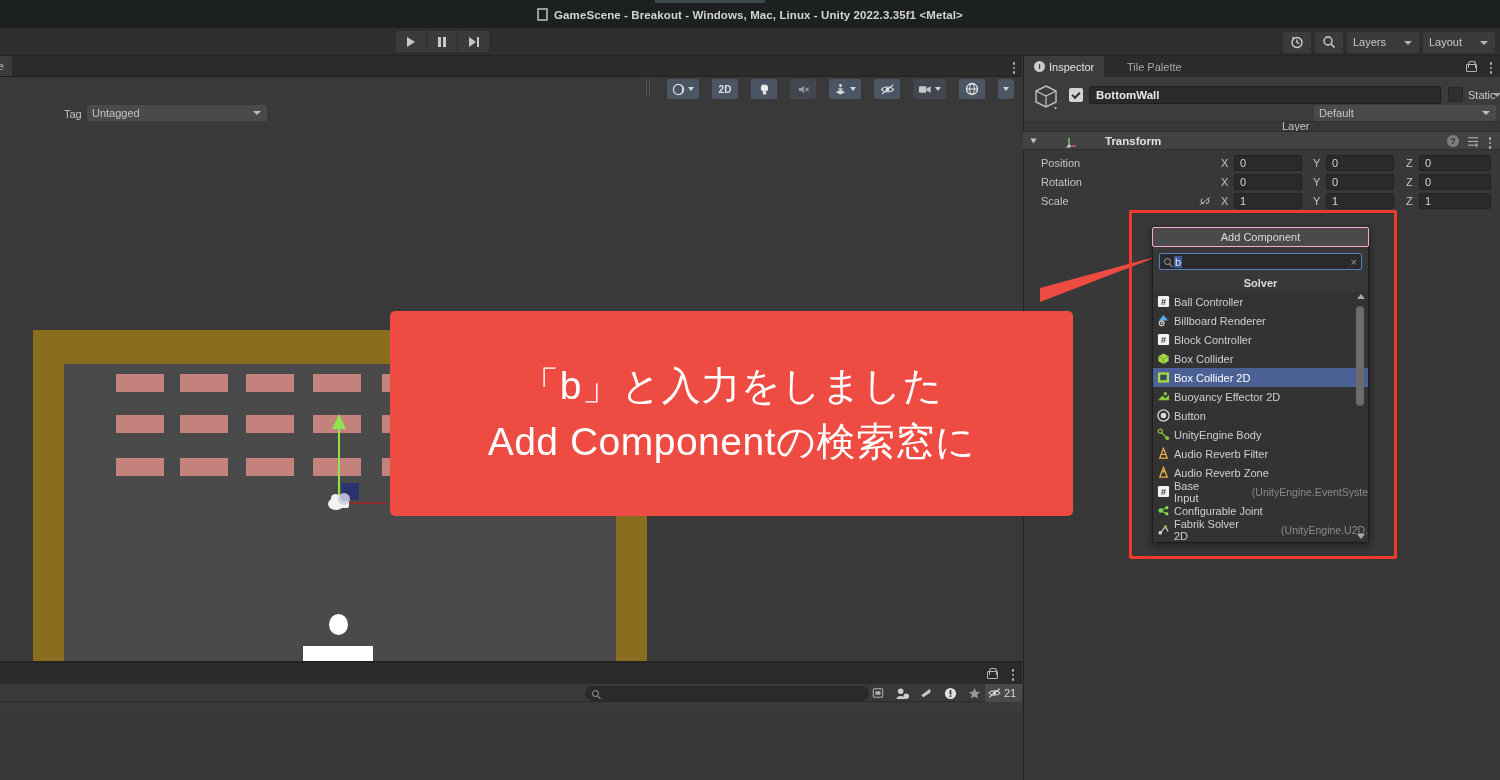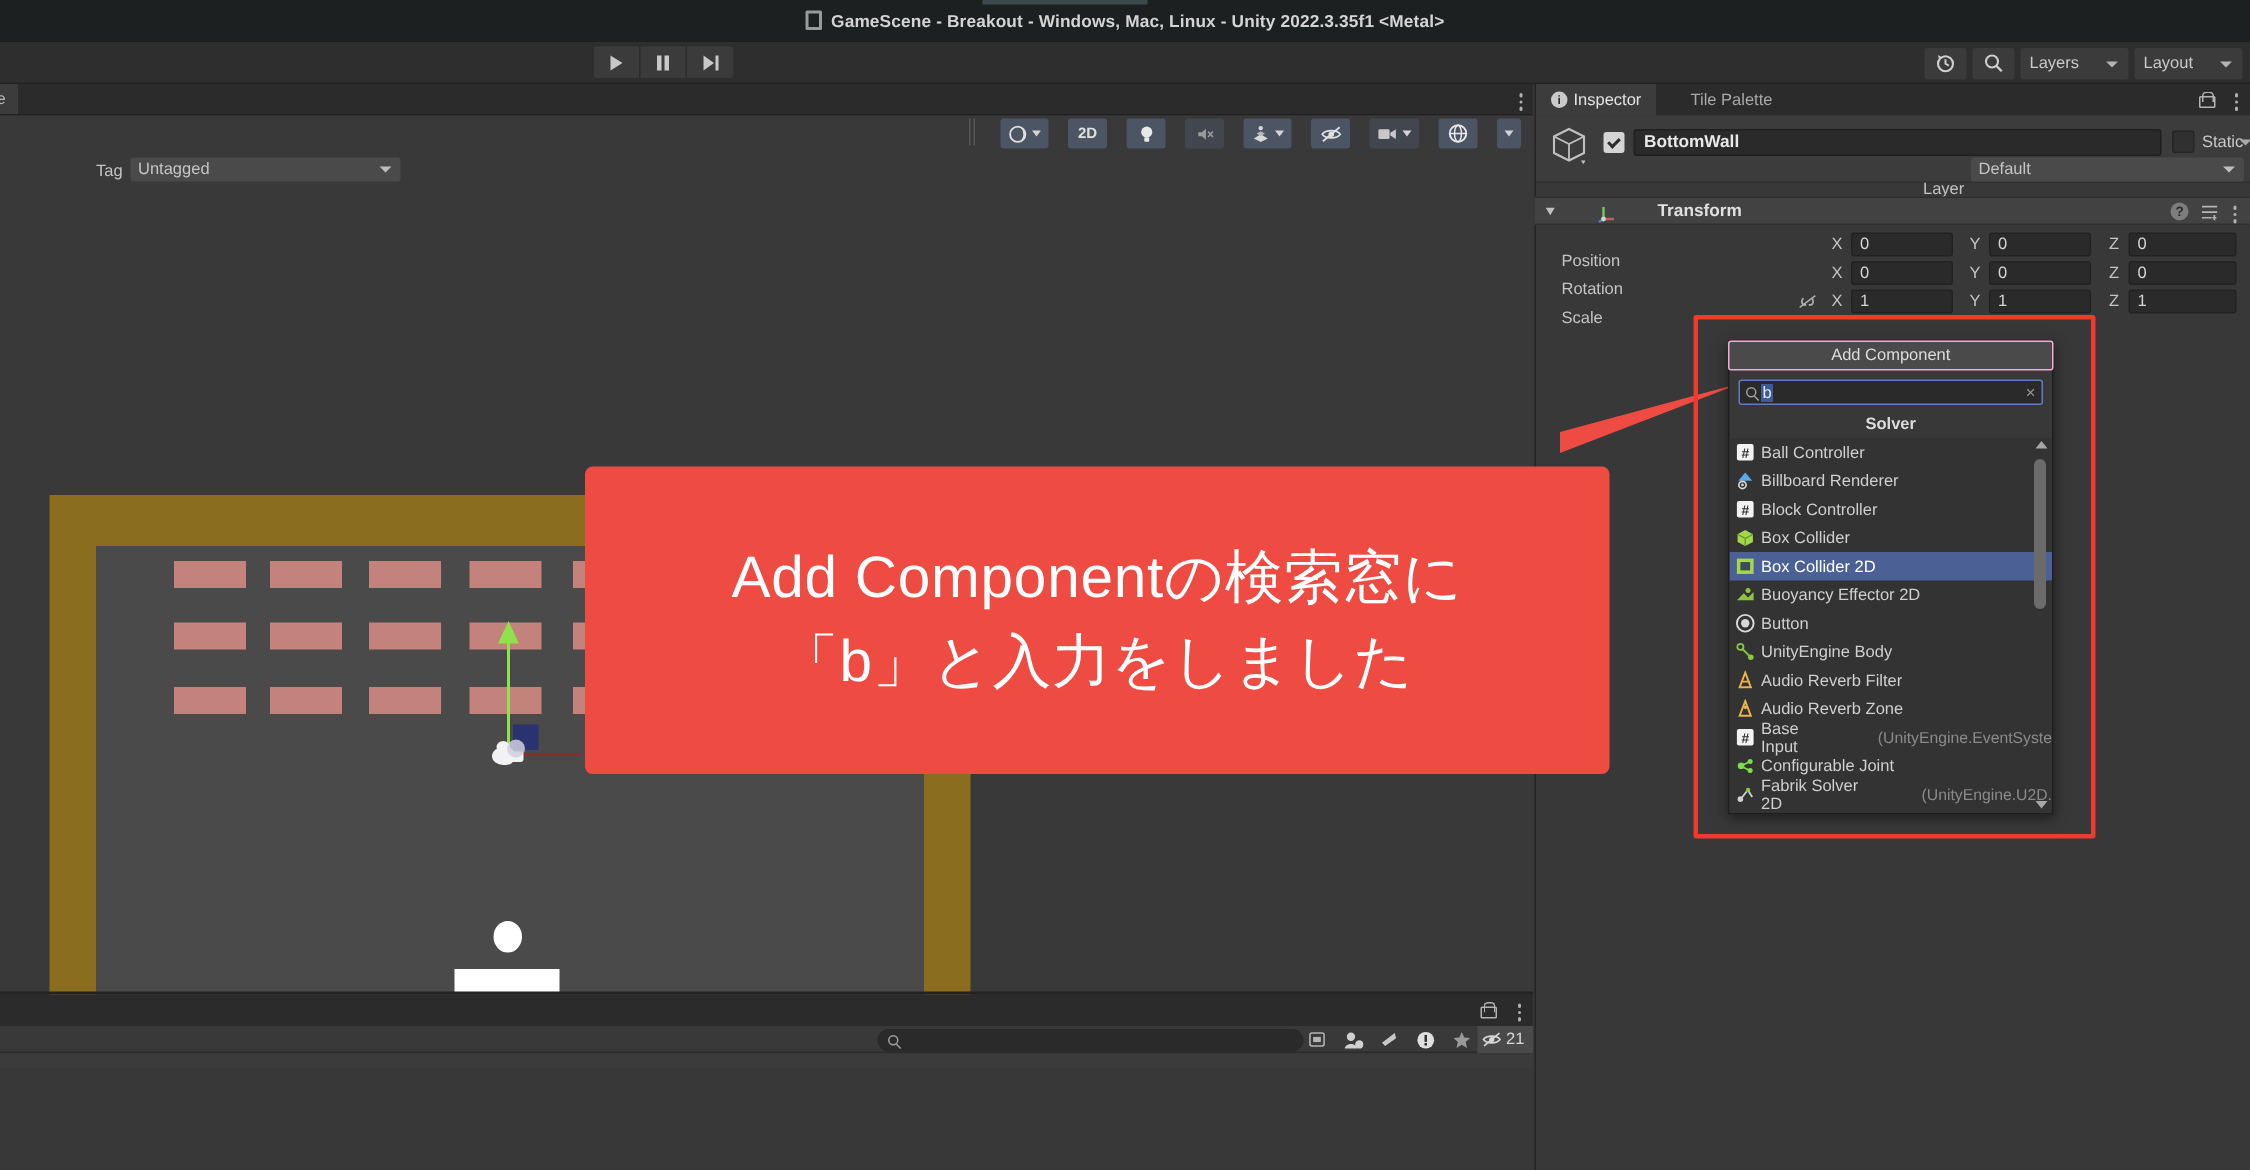--- a/index.html
+++ b/index.html
@@ -145,21 +145,21 @@
     border-top:1px solid #2e2e2e; border-bottom:1px solid #303030; }
   .foldout { position:absolute; left:8px; top:6px; width:0;height:0;
     border-left:5px solid #c0c0c0;border-top:3.5px solid transparent;border-bottom:3.5px solid transparent;
     transform:rotate(90deg); }
   .tr-title { position:absolute; left:82px; top:3px; font-size:11.5px; font-weight:bold; color:#e0e0e0; }
   .tr-icons { position:absolute; right:8px; top:3px; display:flex; gap:8px; align-items:center; }
   .help-ic { width:12px;height:12px;border-radius:50%;background:#7d7d7d;color:#2b2b2b;font-size:9px;
     font-weight:bold;display:flex;align-items:center;justify-content:center; }
 
   .tr-row { position:absolute; left:1023px; width:477px; height:19px; }
-  .tr-label { position:absolute; left:18px; top:14px; font-size:11px; color:#c4c4c4; }
+  .tr-label { position:absolute; left:18px; top:3px; font-size:11px; color:#c4c4c4; }
   .axis { position:absolute; top:3px; font-size:11px; color:#c4c4c4; }
   .axfield { position:absolute; top:1px; width:68px; height:16px; background:#2a2a2a;
     border:1px solid #222; border-radius:2px; display:flex; align-items:center; padding-left:5px;
     font-size:11px; color:#d4d4d4; }
   .link-ic { position:absolute; left:175px; top:4px; width:14px; height:10px; }
 
   
   .ac-highlight { position:absolute; left:1129px; top:210px; width:268px; height:349px;
     border:3px solid #ee3b2e; border-radius:2px; }
   .ac-panel { position:absolute; left:1152px; top:227px; width:217px; height:316px; background:#383838;
@@ -642,17 +642,17 @@
     <div class="ac-scroll-track">
       <i class="ac-sc-up"></i>
       <div class="ac-sc-thumb"></div>
       <i class="ac-sc-dn"></i>
     </div>
   </div>
 
   <div class="ac-highlight"></div>
 
   <div class="callout">
+    <div class="callout-line">「b」と入力をしました</div>
     <div class="callout-line">Add Componentの検索窓に</div>
-    <div class="callout-line">「b」と入力をしました</div>
   </div>
 
 </div>
 
 </body></html>

